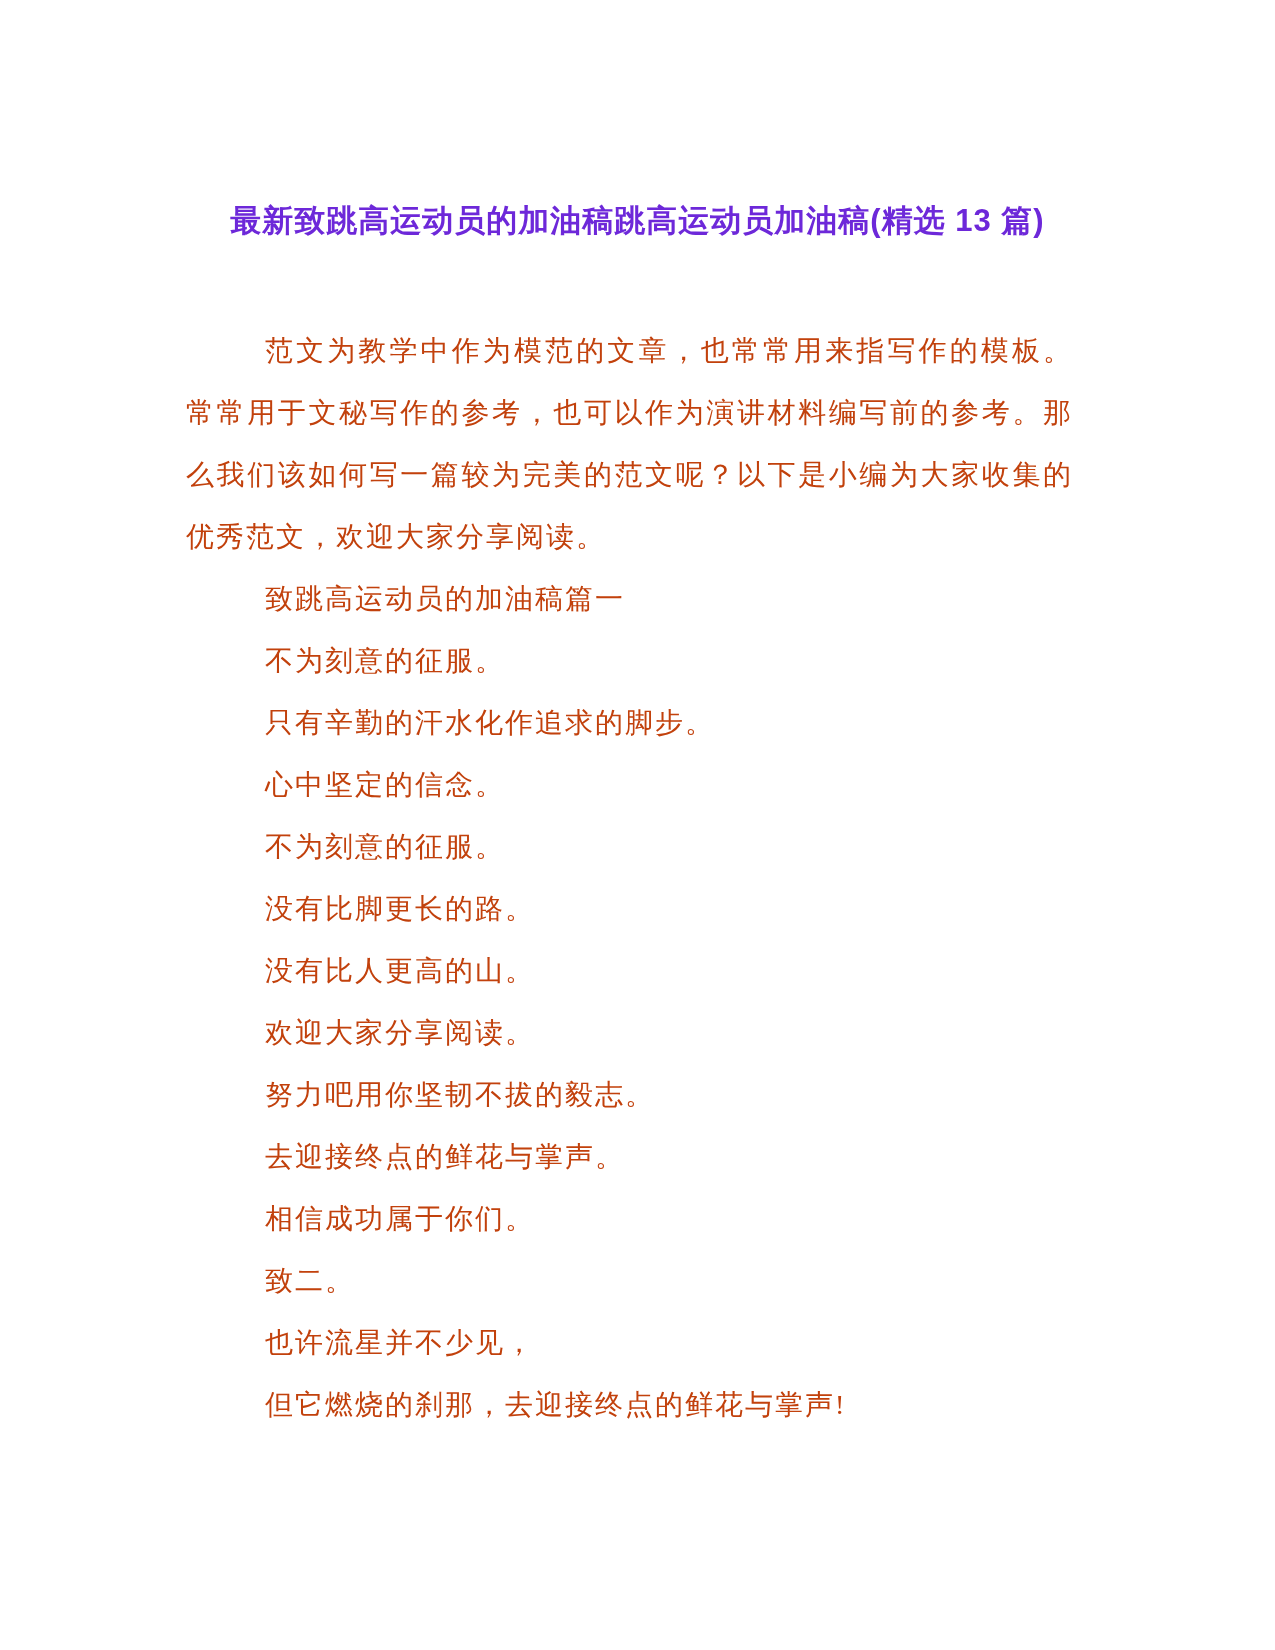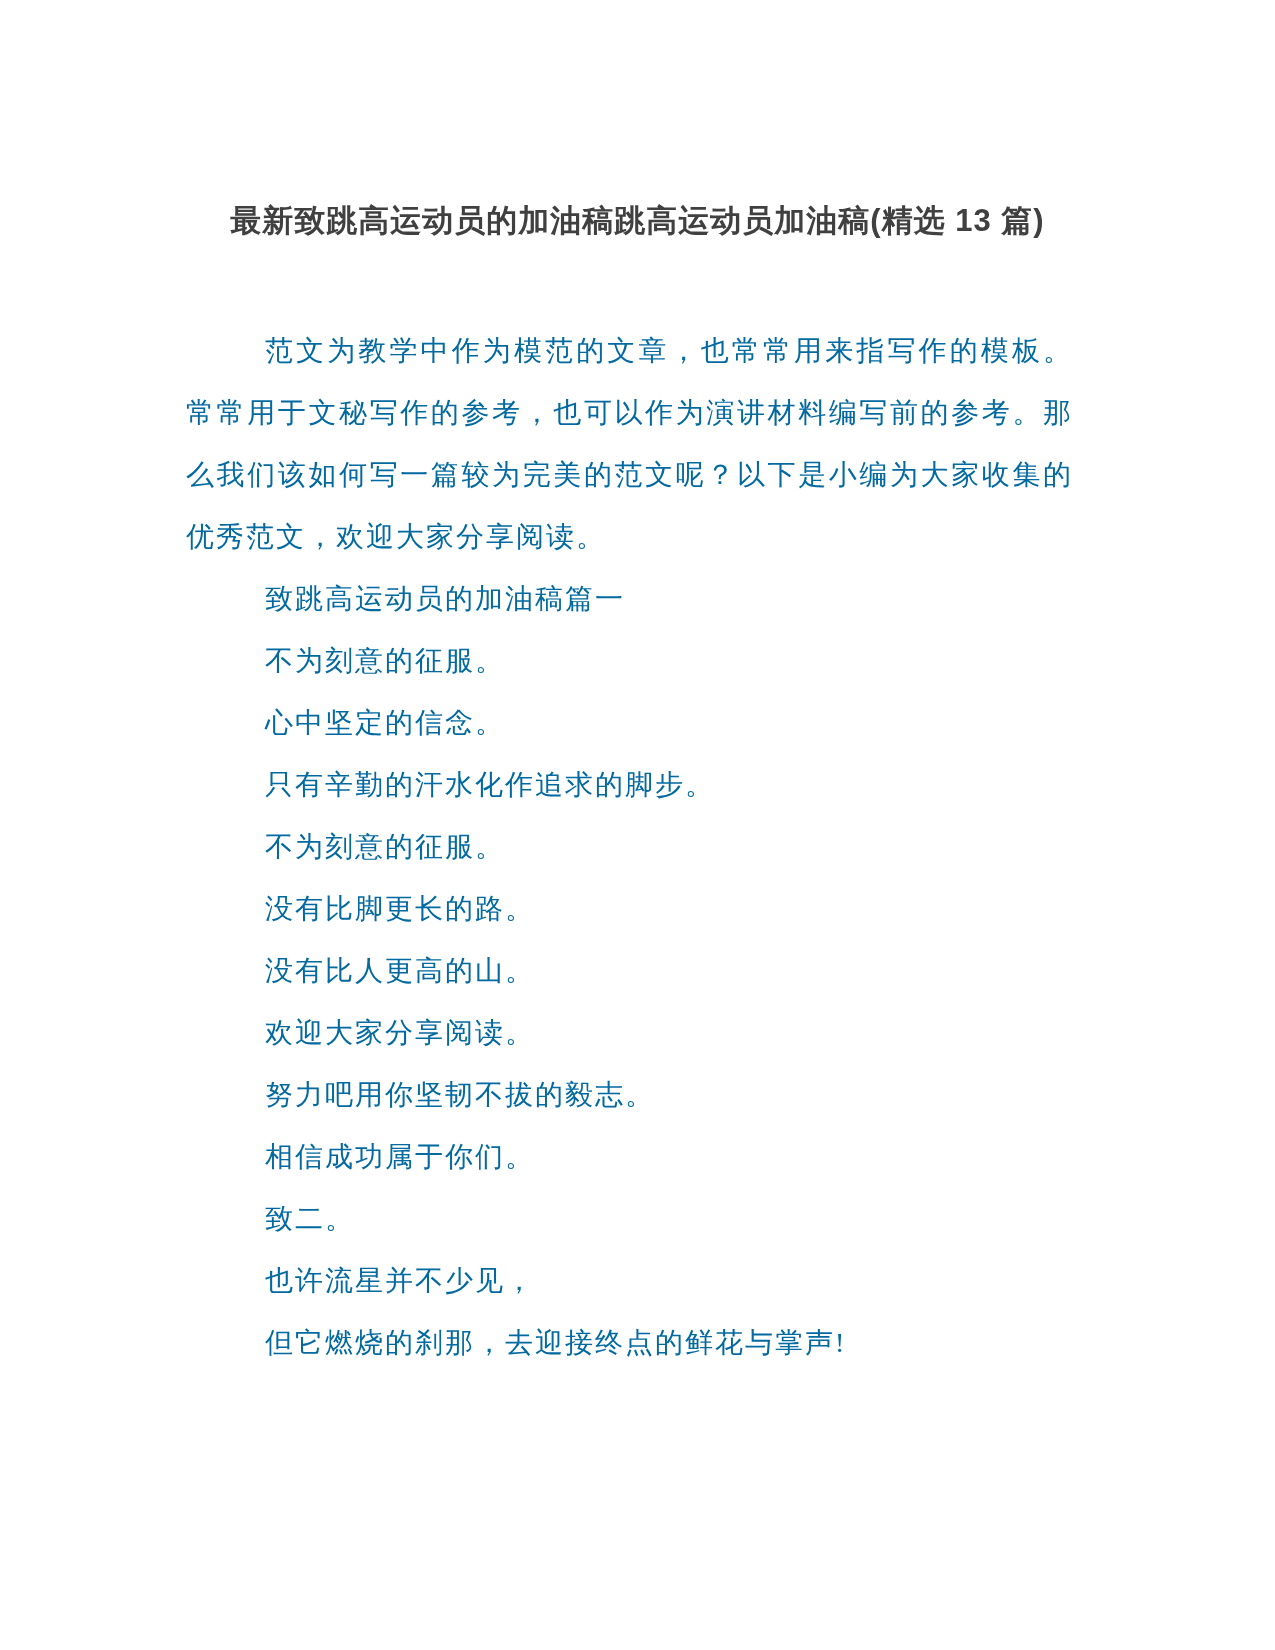--- a/index.html
+++ b/index.html
@@ -14,30 +14,30 @@
   }
   .doc-title {
     padding-top: 200px;
     margin: 0 90px;
     text-align: center;
     font-family: "Liberation Sans", "DejaVu Sans", sans-serif;
     font-weight: bold;
     font-size: 31px;
     line-height: 42px;
     letter-spacing: 1px;
-    color: #404040;
+    color: #6d28d9;
   }
   .content {
     margin-left: 186px;
     margin-right: 202px;
     font-family: "Liberation Serif", "DejaVu Serif", serif;
     font-size: 28px;
     line-height: 62px;
     letter-spacing: 2px;
-    color: #0369a1;
+    color: #c2410c;
   }
   .intro {
     margin-top: 78px;
     text-align: justify;
     text-indent: 79px;
   }
   .poem-lines { margin: 0; }
   .poem-line {
     padding-left: 79px;
     white-space: nowrap;
@@ -53,35 +53,36 @@
   <div class="content">
 
     <p class="intro">范文为教学中作为模范的文章，也常常用来指写作的模板。常常用于文秘写作的参考，也可以作为演讲材料编写前的参考。那么我们该如何写一篇较为完美的范文呢？以下是小编为大家收集的优秀范文，欢迎大家分享阅读。</p>
 
     <div class="poem-lines">
 
         <div class="poem-line">致跳高运动员的加油稿篇一</div>
 
         <div class="poem-line">不为刻意的征服。</div>
 
+        <div class="poem-line">只有辛勤的汗水化作追求的脚步。</div>
+
         <div class="poem-line">心中坚定的信念。</div>
-
-        <div class="poem-line">只有辛勤的汗水化作追求的脚步。</div>
 
         <div class="poem-line">不为刻意的征服。</div>
 
 
         <div class="poem-line">没有比脚更长的路。</div>
 
         <div class="poem-line">没有比人更高的山。</div>
 
         <div class="poem-line">欢迎大家分享阅读。</div>
 
         <div class="poem-line">努力吧用你坚韧不拔的毅志。</div>
 
+        <div class="poem-line">去迎接终点的鲜花与掌声。</div>
 
         <div class="poem-line">相信成功属于你们。</div>
 
         <div class="poem-line">致二。</div>
 
         <div class="poem-line">也许流星并不少见，</div>
 
         <div class="poem-line">但它燃烧的刹那，去迎接终点的鲜花与掌声!</div>
       </div>
 

